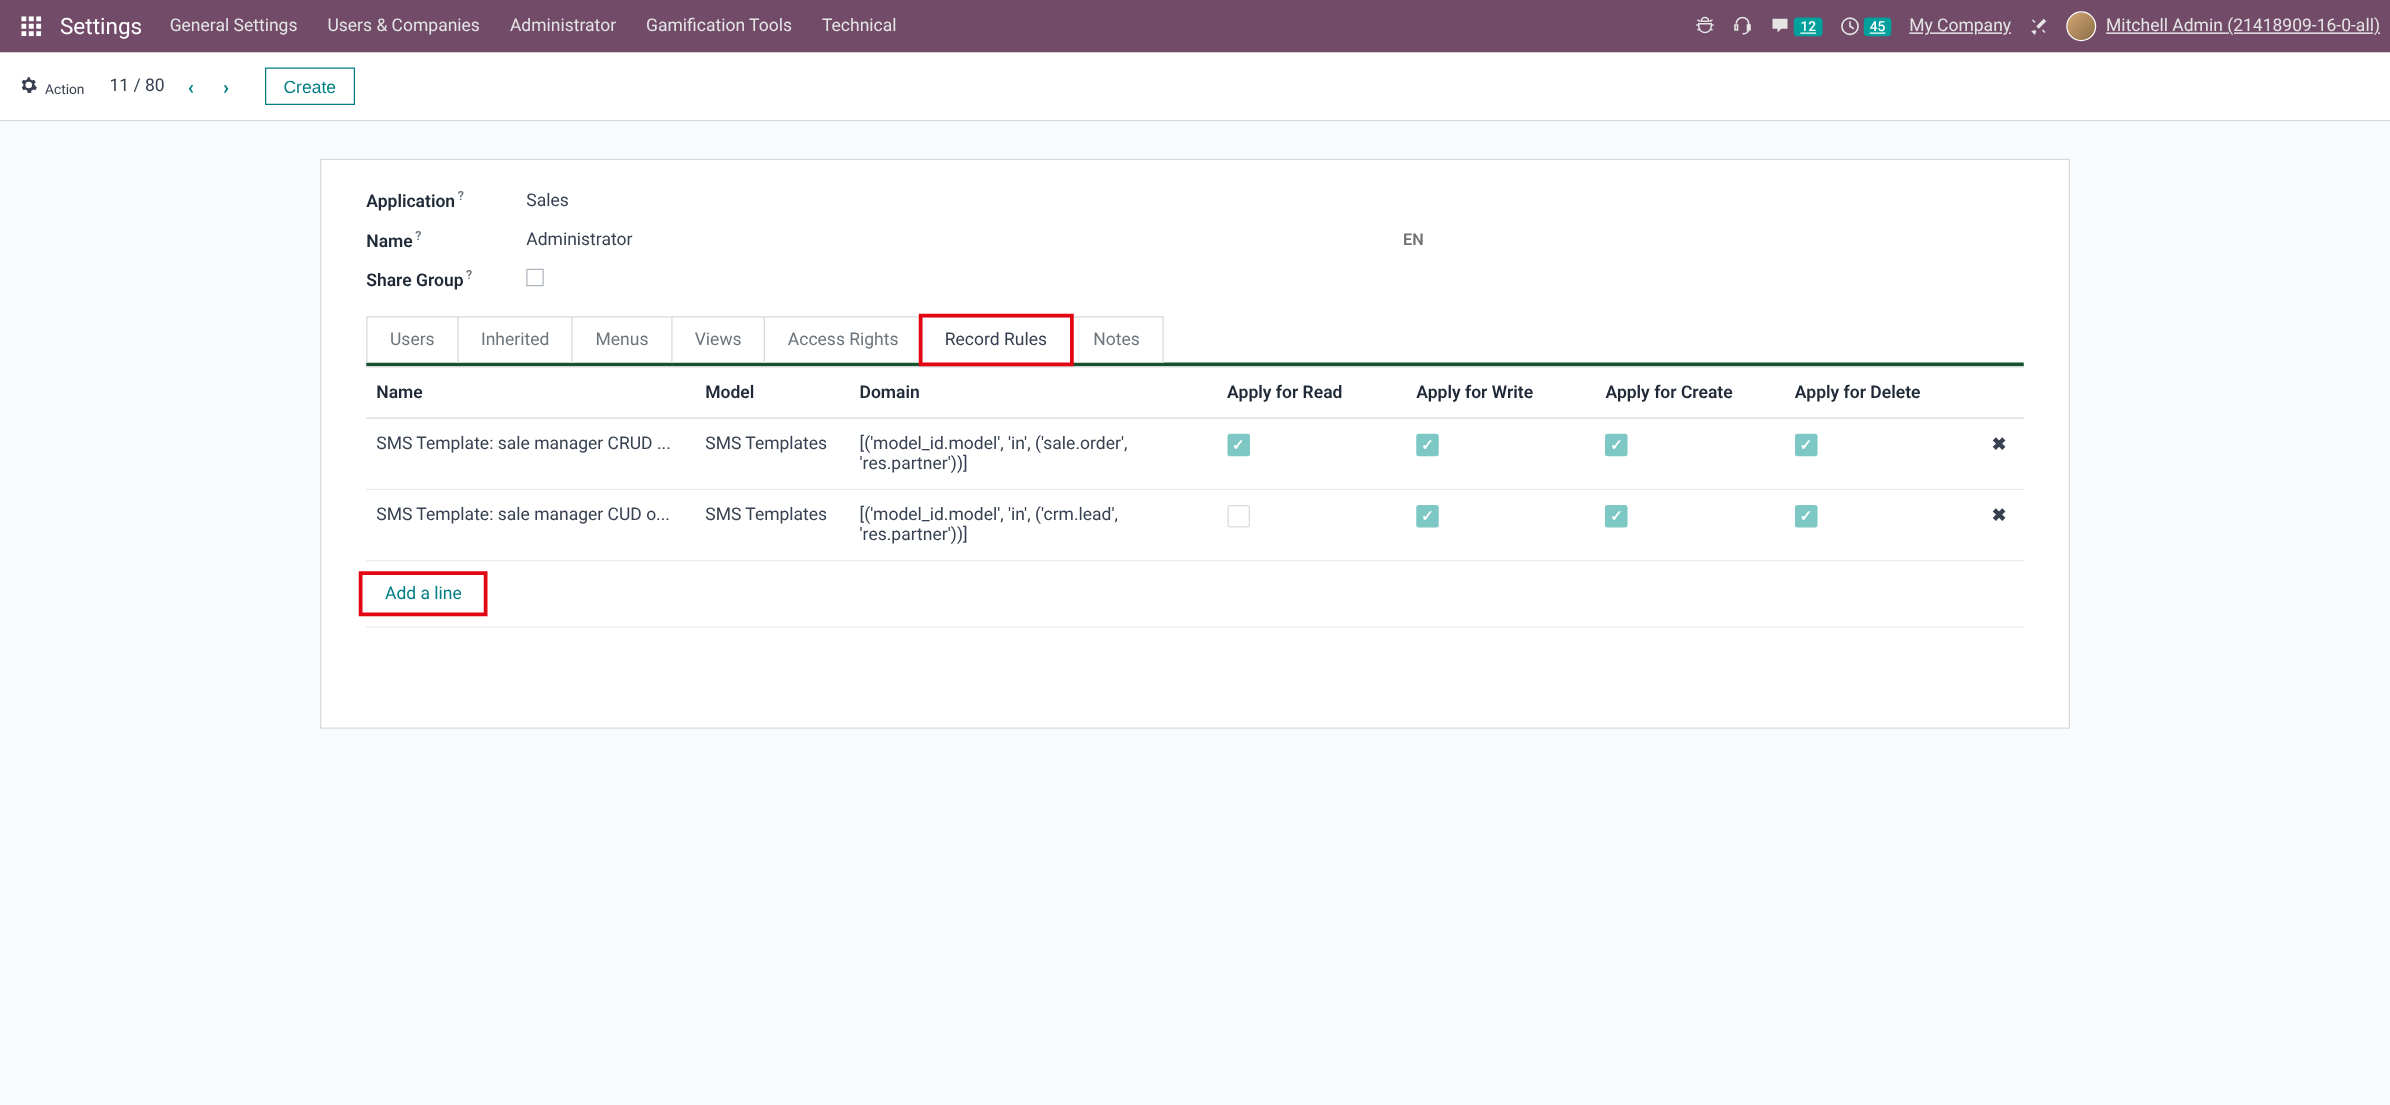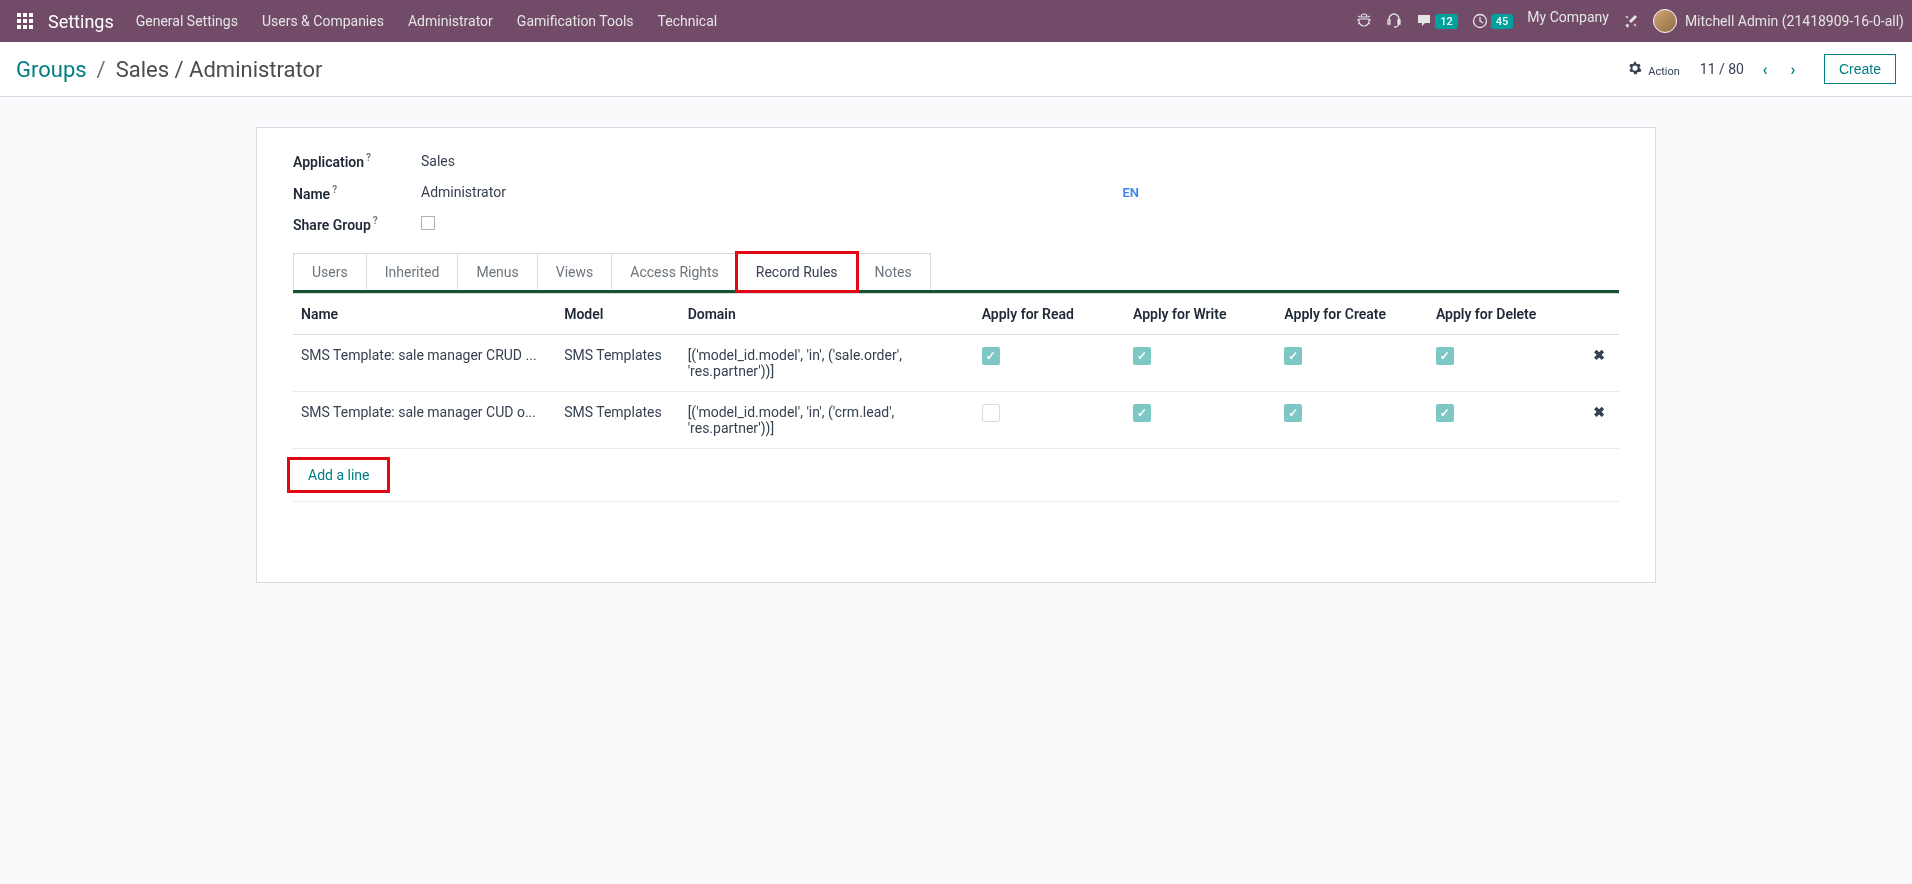--- a/index.html
+++ b/index.html
@@ -49,21 +49,23 @@
       justify-content: center;
     }
     .navbar-menu-item {
       color: #e5e5e5;
       cursor: pointer;
       font-size: 14px;
     }
     .navbar-right {
       margin-left: auto;
       display: flex;
+      align-items: center;
       gap: 14px;
+      text-decoration: underline;
     }
     .navbar-icon {
       display: flex;
       align-items: center;
       justify-content: center;
       cursor: pointer;
       color: #fff;
       position: relative;
     }
     .navbar-icon svg { width: 16px; height: 16px; fill: #e5e5e5; }
@@ -188,21 +190,21 @@
       color: #6c757d;
       font-size: 10px;
       margin-left: 2px;
       vertical-align: super;
     }
     .form-value {
       color: #374151;
       font-size: 14px;
     }
     .lang-badge {
-      color: #3b82f6;
+      color: #737373;
       font-weight: 600;
       font-size: 13px;
       margin-left: auto;
       margin-right: 480px;
       cursor: pointer;
     }
     .checkbox {
       width: 14px;
       height: 14px;
       border: 1px solid #adb5bd;
@@ -365,25 +367,20 @@
         </svg>
     </div>
     <div class="user-section">
       <div class="avatar"></div>
       <div class="user-name">Mitchell Admin (21418909-16-0-all)</div>
     </div>
   </div>
 </div>
 
 <div class="control-panel">
-  <div class="breadcrumb">
-    <span class="breadcrumb-link">Groups</span>
-    <span class="breadcrumb-sep">/</span>
-    <span class="breadcrumb-current">Sales / Administrator</span>
-  </div>
   <div class="control-right">
     <div class="action-btn">
       <span class="gear-icon">
         <svg viewBox="0 0 16 16">
             <path d="M8 5a3 3 0 1 0 0 6 3 3 0 0 0 0-6zm6 3c0 .4 0 .7-.1 1l1.6 1.2-1.5 2.6-1.9-.6c-.5.4-1.1.8-1.7 1l-.3 2H7l-.3-2c-.6-.2-1.2-.6-1.7-1l-1.9.6-1.5-2.6L3.1 9c-.1-.3-.1-.6-.1-1s0-.7.1-1L1.5 5.8 3 3.2l1.9.6c.5-.4 1.1-.8 1.7-1L7 .8h2l.3 2c.6.2 1.2.6 1.7 1l1.9-.6 1.5 2.6L12.9 7c.1.3.1.6.1 1z" fill="#374151"></path>
           </svg>
       </span>
       <span>Action</span>
     </div>
     <div class="pager">

